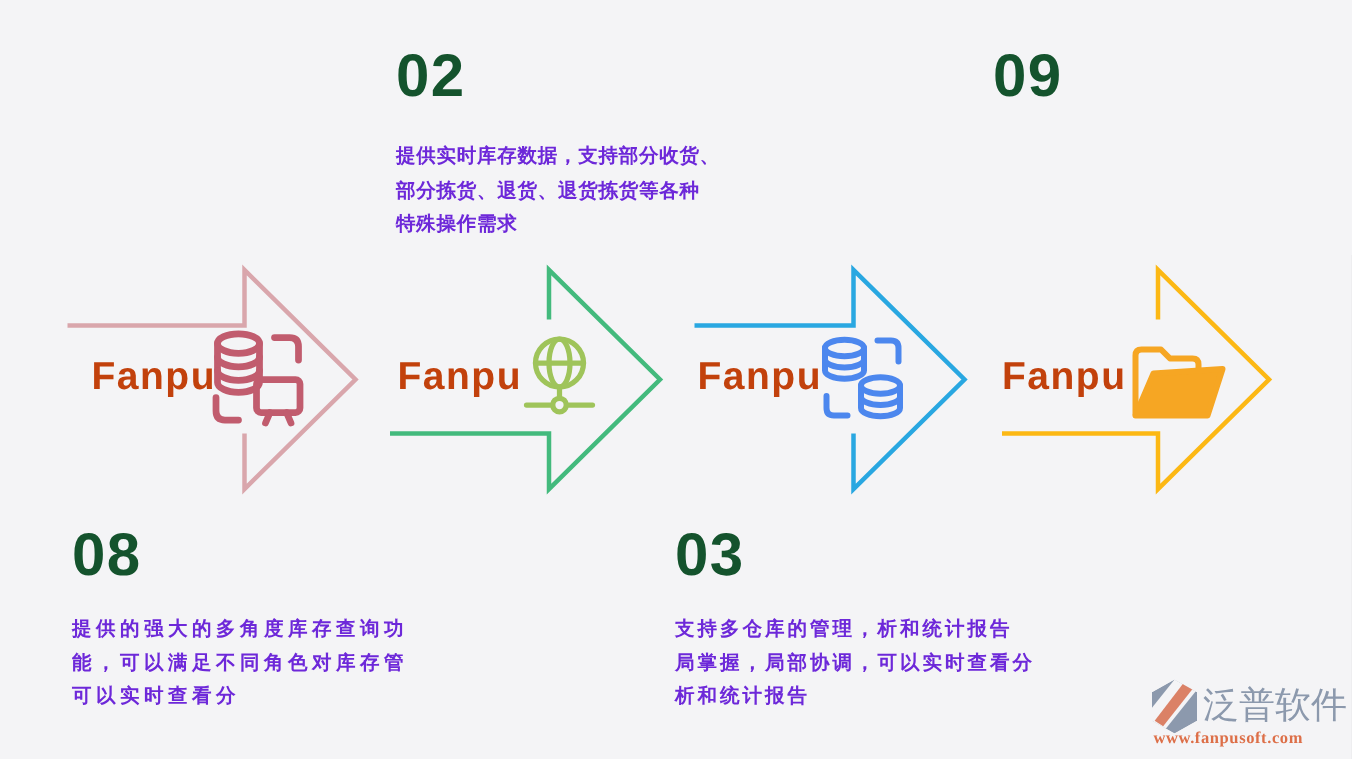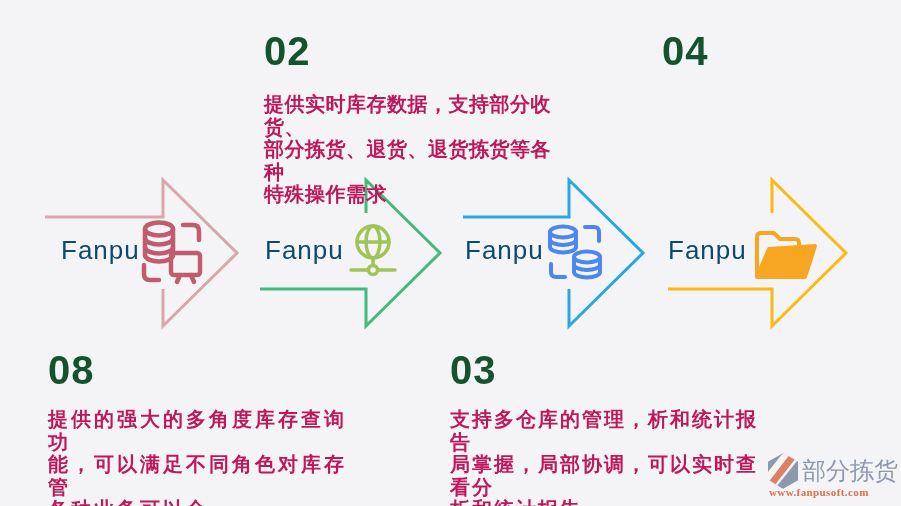--- a/index.html
+++ b/index.html
@@ -4,32 +4,32 @@
 <style>
   html,body{margin:0;padding:0;background:#e9e9ec;}
   .canvas{
     position:relative;width:901px;height:506px;overflow:hidden;
     background:#f4f4f6;
     font-family:"Liberation Sans","DejaVu Sans",sans-serif;
   }
   .arrows-layer{position:absolute;left:0;top:0;width:901px;height:506px;}
   .arrows-layer polyline{fill:none;stroke-width:3;stroke-linejoin:miter;stroke-linecap:butt;}
   .fanpu-label{
-    position:absolute;font-size:26px;font-weight:normal;color:#0c4a6e;
+    position:absolute;font-size:26px;font-weight:bold;color:#c2410c;
     letter-spacing:1px;line-height:26px;white-space:nowrap;
   }
   .arrow-icon{position:absolute;}
   .step{position:absolute;}
   .step-number{
     font-size:40px;font-weight:bold;color:#14532d;line-height:1;
     letter-spacing:1px;
   }
   .step-desc{
     position:absolute;left:0;
-    font-size:20px;font-weight:bold;color:#be185d;
+    font-size:13px;font-weight:bold;color:#6d28d9;
     line-height:22.5px;white-space:pre-line;
   }
   .step-01 .step-desc{letter-spacing:3px;}
   .step-02 .step-desc{letter-spacing:0.5px;}
   .step-03 .step-desc{letter-spacing:2px;}
   .step-04 .step-desc{letter-spacing:0.5px;}
   .steps-top .step-desc{top:62px;}
   .steps-bottom .step-desc{top:58px;}
   .logo{
     position:absolute;left:766px;top:452px;width:132px;
@@ -107,28 +107,28 @@
     </g>
   </svg>
 
   <div class="step steps-top step-02" style="left:264px;top:31px;width:300px">
     <div class="step-number">02</div>
     <div class="step-desc">提供实时库存数据，支持部分收货、
 部分拣货、退货、退货拣货等各种
 特殊操作需求</div>
   </div>
   <div class="step steps-top step-04" style="left:662px;top:31px;width:240px">
-    <div class="step-number">04</div>
+    <div class="step-number">09</div>
   </div>
 
   <div class="step steps-bottom step-01" style="left:48px;top:350px;width:300px">
     <div class="step-number">08</div>
     <div class="step-desc">提供的强大的多角度库存查询功
 能，可以满足不同角色对库存管
-各种业务可以全</div>
+可以实时查看分</div>
   </div>
   <div class="step steps-bottom step-03" style="left:450px;top:350px;width:310px">
     <div class="step-number">03</div>
     <div class="step-desc">支持多仓库的管理，析和统计报告
 局掌握，局部协调，可以实时查看分
 析和统计报告</div>
   </div>
 
   <div class="logo">
     <div class="logo-row">
@@ -137,18 +137,18 @@
           <clipPath id="hexclip">
               <polygon points="18,1 34,10 34,30 18,39 2,30 2,10"></polygon>
             </clipPath>
         </defs>
         <g clip-path="url(#hexclip)">
           <polygon points="18,1 34,10 34,30 18,39 2,30 2,10" fill="#8c99ad"></polygon>
           <polygon points="-2,26 22,-4 34,8 10,38" fill="#f4f4f6"></polygon>
           <polygon points="4,30 27,0 32,6 10,34" fill="#db8166"></polygon>
         </g>
       </svg>
-      <div class="logo-name">部分拣货</div>
+      <div class="logo-name">泛普软件</div>
     </div>
     <div class="logo-url">www.fanpusoft.com</div>
   </div>
 
 </div>
 
 </body></html>

